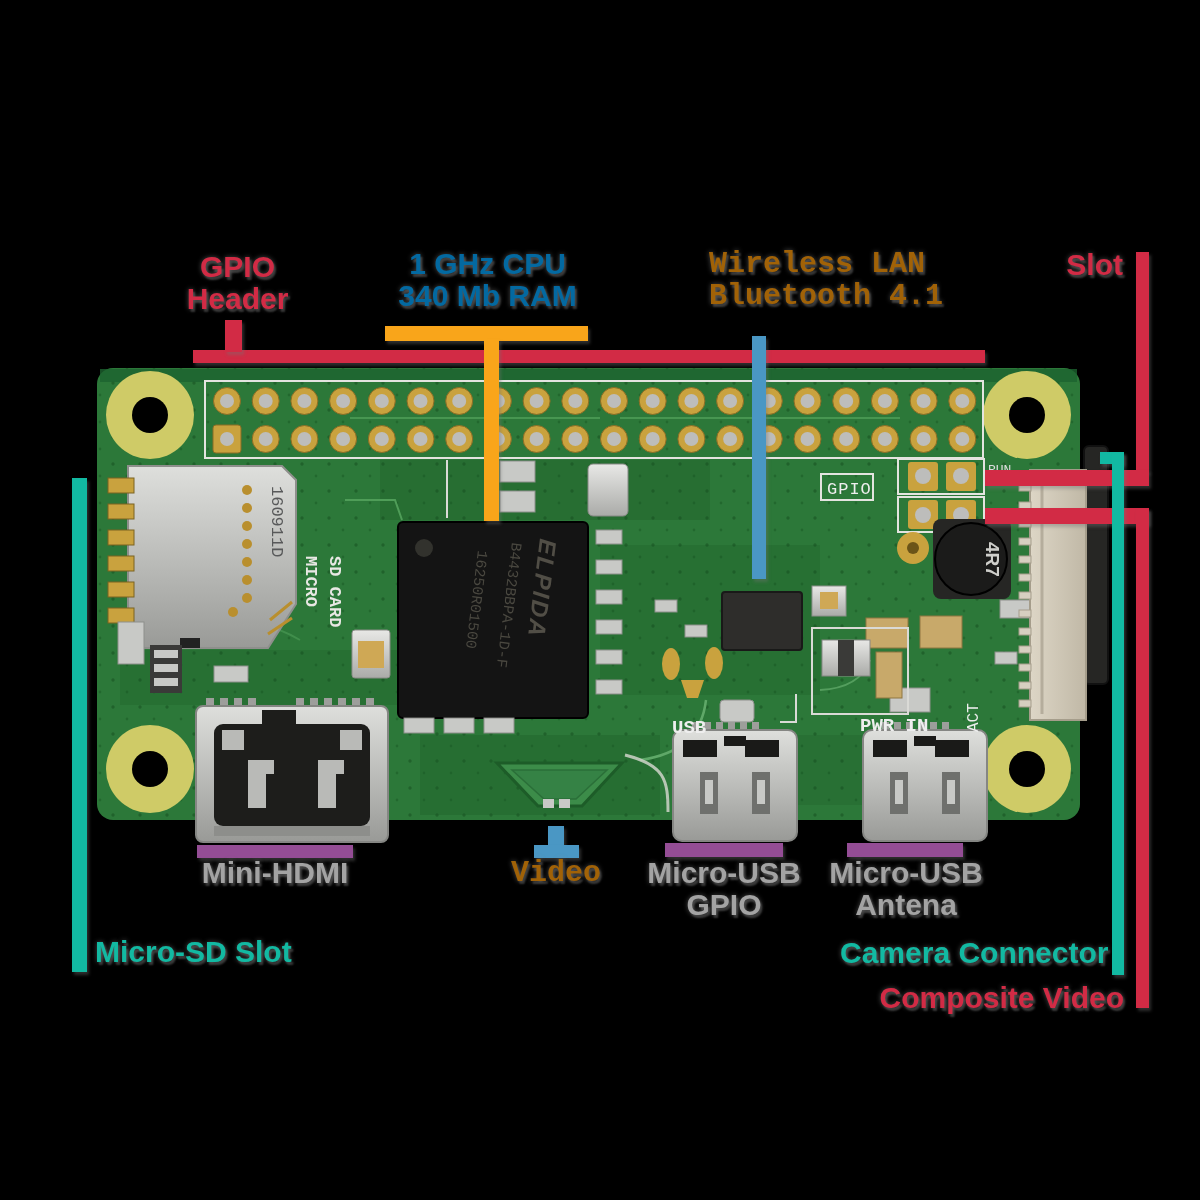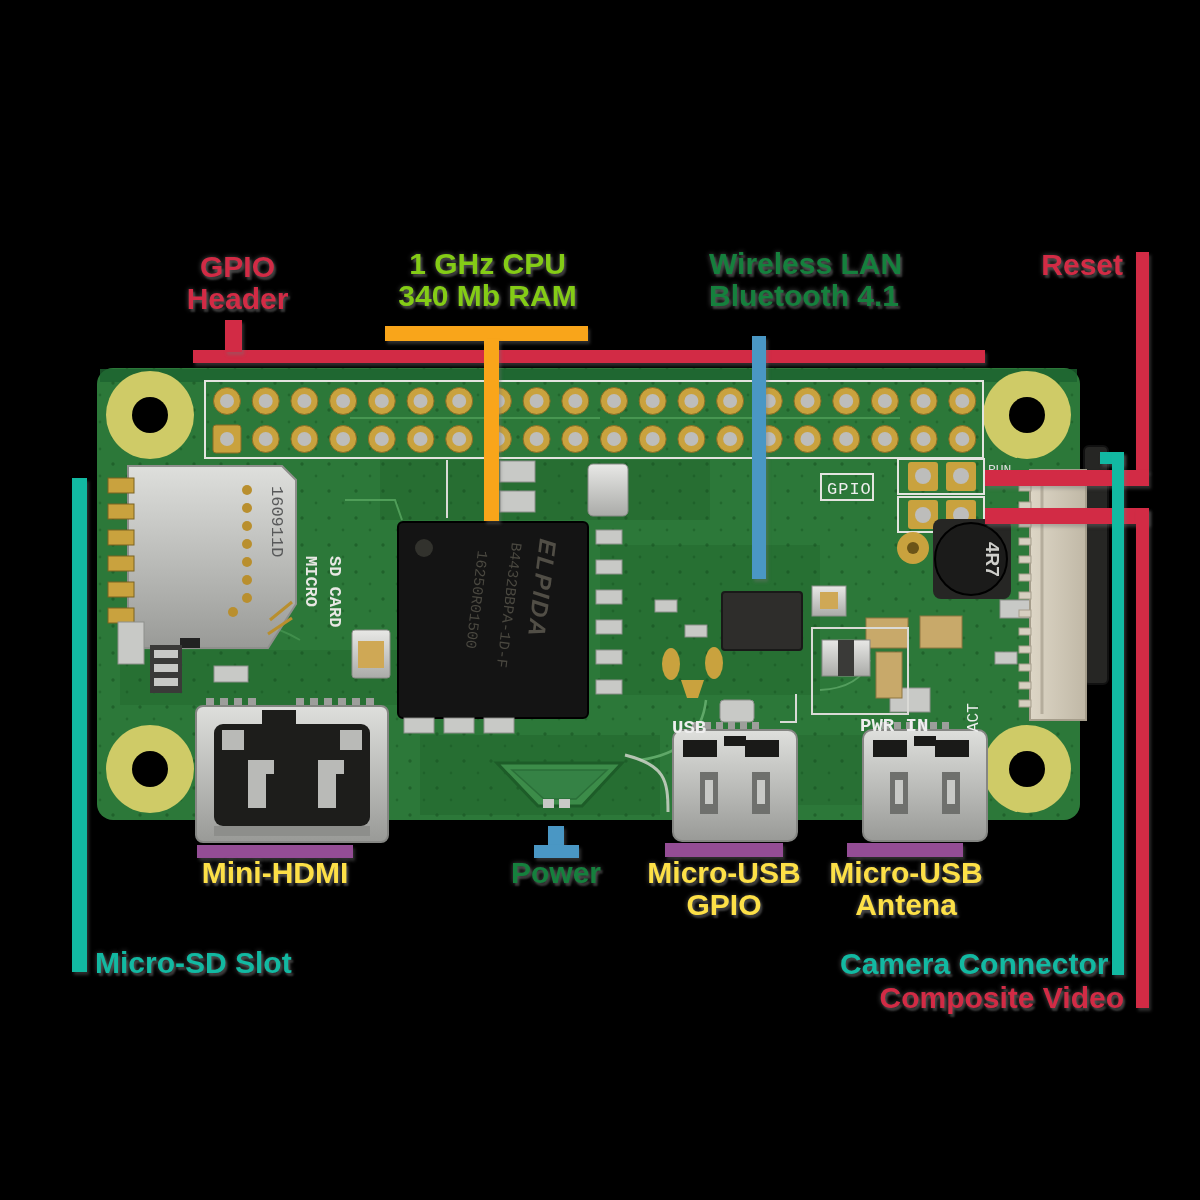--- a/index.html
+++ b/index.html
@@ -5,22 +5,22 @@
   html,body{margin:0;padding:0;background:#000;}
   .stage{position:relative;width:1200px;height:1200px;background:#000;overflow:hidden;
          font-family:"Liberation Sans",sans-serif;}
   .stage svg{position:absolute;left:0;top:0;}
   
   .lbl{position:absolute;font-weight:bold;font-size:30px;line-height:32px;text-align:center;
        text-shadow:0 0 5px rgba(140,140,140,.55),2px 3px 2px rgba(110,110,110,.45);
        white-space:nowrap;}
   .lbl span{display:block;}
   .left{text-align:left;} .right{text-align:right;}
-  .red{color:#d22b45;} .orange{color:#84cc16;} .blue{color:#15803d;}
-  .purple{color:#fde047;} .teal{color:#12b9a2;margin-top:11px;}
+  .red{color:#d22b45;} .orange{color:#0369a1;} .blue{color:#a16207;font-family:Liberation Mono, monospace;}
+  .purple{color:#a3a3a3;} .teal{color:#12b9a2;}
   
   .aline{position:absolute;box-shadow:2px 3px 3px rgba(115,115,115,.4);}
   .bg-red{background:#d22b45;} .bg-orange{background:#f9a51a;}
   .bg-blue{background:#4a97c4;} .bg-purple{background:#944d95;} .bg-teal{background:#12b9a2;}
 </style>
 </head>
 <body>
 
 <div class="stage">
 
@@ -403,27 +403,27 @@
 </div>
 <div class="lbl orange" style="left:380px;top:248px;width:215px">
   <span>1 GHz CPU</span>
   <span>340 Mb RAM</span>
 </div>
 <div class="lbl blue left" style="left:709px;top:248px;width:230px">
   <span>Wireless LAN</span>
   <span>Bluetooth 4.1</span>
 </div>
 <div class="lbl red right" style="left:1033px;top:249px;width:90px">
-  <span>Reset</span>
+  <span>Slot</span>
 </div>
 <div class="lbl purple" style="left:175px;top:857px;width:200px">
   <span>Mini-HDMI</span>
 </div>
 <div class="lbl blue" style="left:496px;top:857px;width:120px">
-  <span>Power</span>
+  <span>Video</span>
 </div>
 <div class="lbl purple" style="left:640px;top:857px;width:168px">
   <span>Micro-USB</span>
   <span>GPIO</span>
 </div>
 <div class="lbl purple" style="left:822px;top:857px;width:168px">
   <span>Micro-USB</span>
   <span>Antena</span>
 </div>
 <div class="lbl teal left" style="left:95px;top:936px;width:260px">

